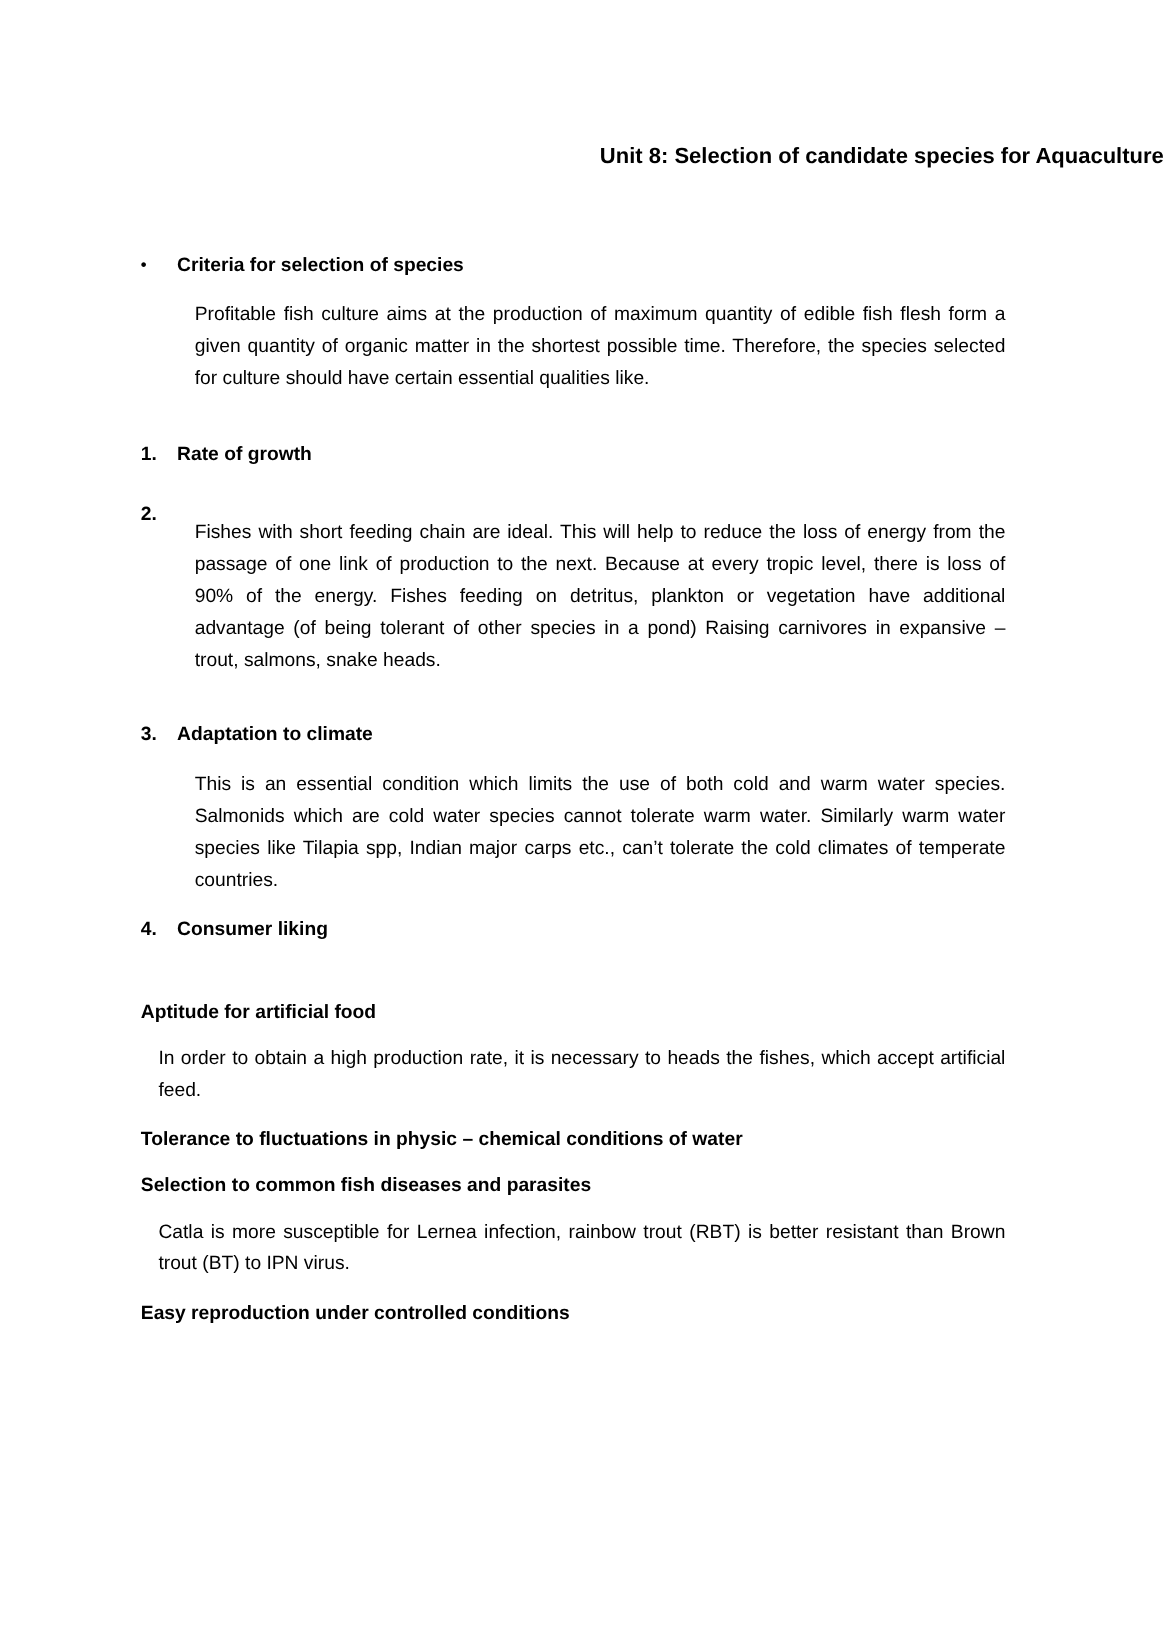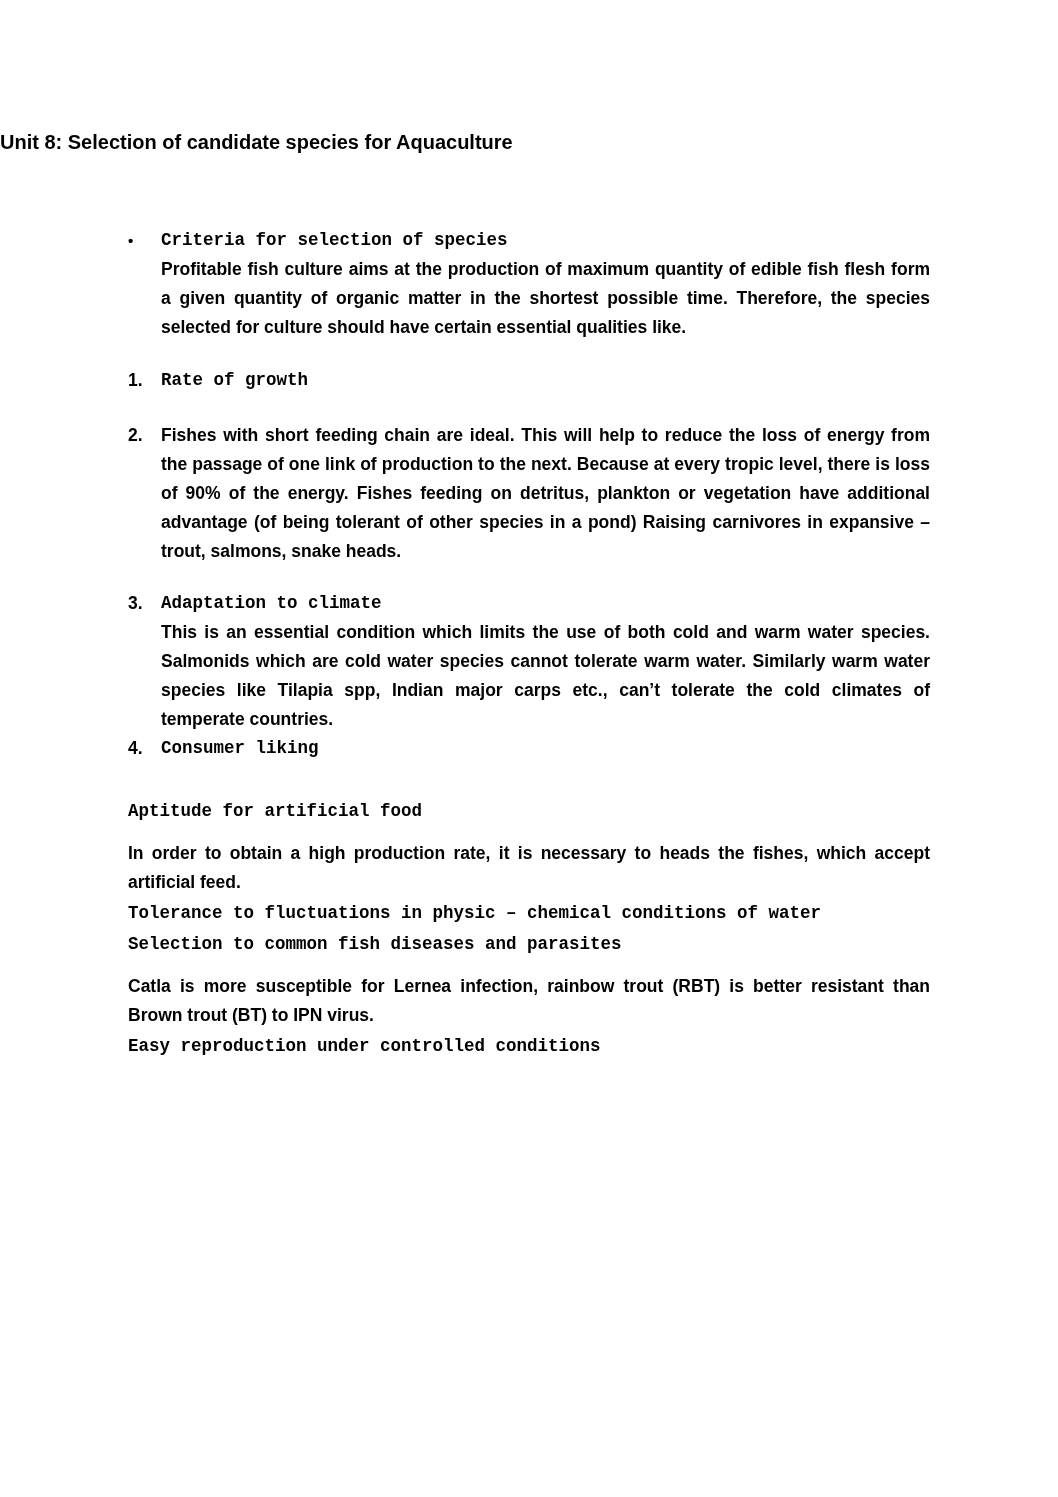--- a/index.html
+++ b/index.html
@@ -11,21 +11,21 @@
     position: relative;
     width: 1058px;
     height: 1497px;
     background: #ffffff;
     color: #000000;
     font-family: "Liberation Sans", sans-serif;
     overflow: hidden;
   }
   .doc-title {
     padding-top: 128px;
-    text-align: left;
+    text-align: right;
     font-weight: bold;
     font-size: 20px;
     line-height: 29px;
   }
   .content {
     margin: 0 128px;
     font-size: 17.5px;
     line-height: 29px;
   }
   .list-block {
@@ -35,38 +35,36 @@
   .list-marker {
     flex: 0 0 33px;
     font-weight: bold;
   }
   .list-body {
     flex: 1 1 auto;
     min-width: 0;
   }
   .blk-heading {
     font-weight: bold;
-    font-family: Liberation Mono, monospace;
   }
   .blk-text {
     text-align: justify;
-    margin: 0;
-    font-weight: bold;
+    margin: 16px;
   }
   .bullet-dot {
     font-size: 15px;
   }
   
   .mt-criteria { margin-top: 69px; }
   .mt-item1 { margin-top: 24px; }
   .mt-item2 { margin-top: 26px; }
   .mt-item3 { margin-top: 23px; }
   .mt-item4 { margin-top: 0px; }
-  .mt-sec-head-first { margin-top: 34px; }
-  .mt-sec-head { margin-top: 2px; }
+  .mt-sec-head-first { margin-top: 46px; }
+  .mt-sec-head { margin-top: 13px; }
   .mt-sec-para { margin-top: 13px; }
 </style>
 </head>
 <body>
 
 <div class="page">
 
   <div class="doc-title">Unit 8: Selection of candidate species for Aquaculture</div>
 
   <div class="content">

